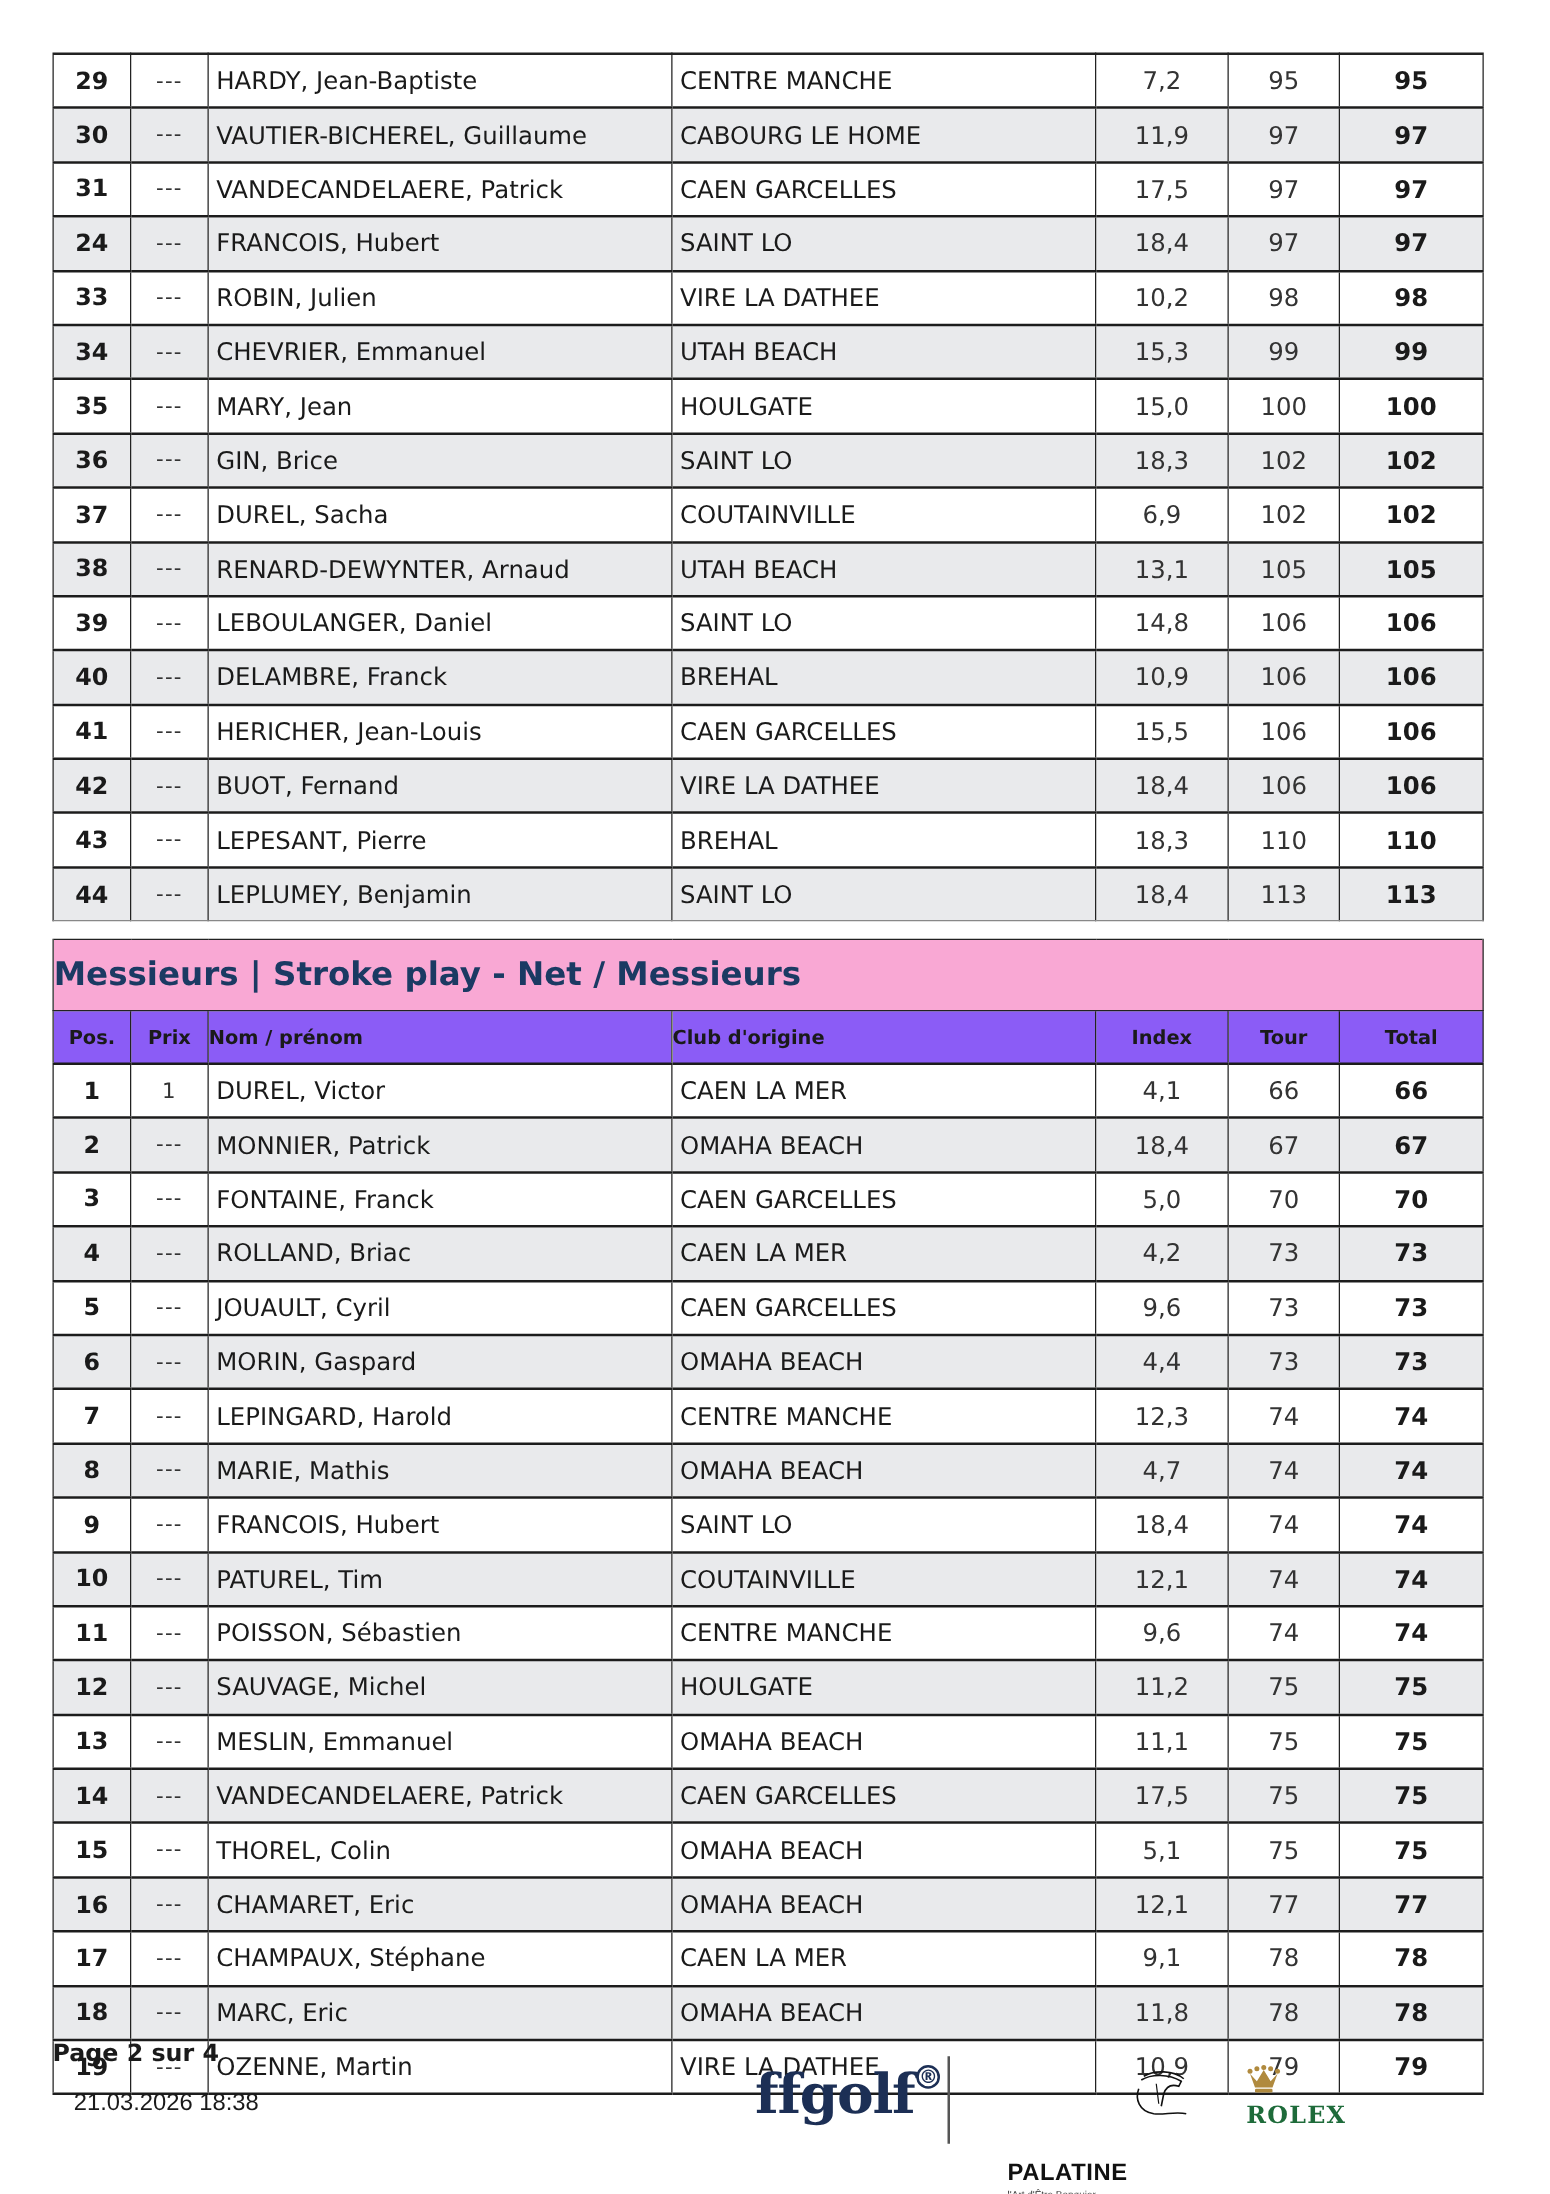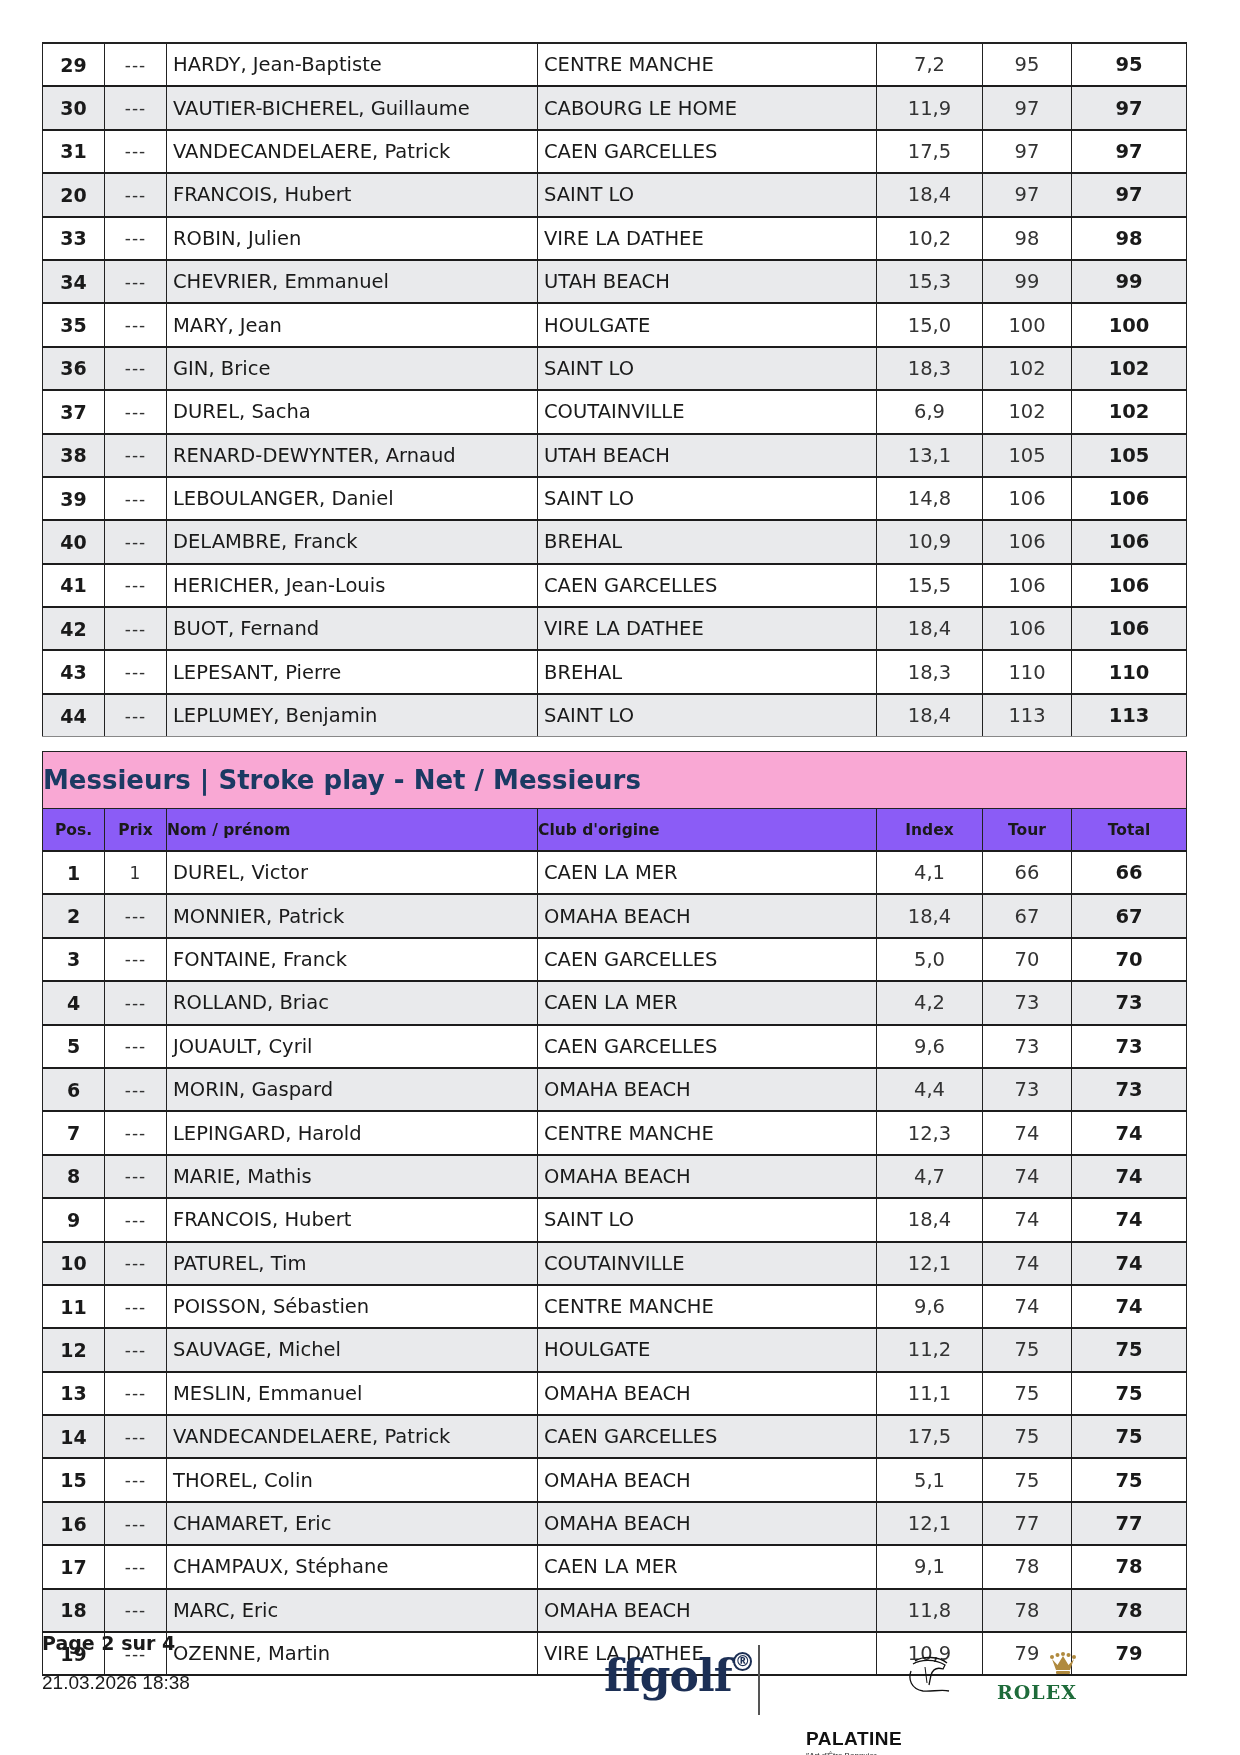--- a/index.html
+++ b/index.html
@@ -34,32 +34,32 @@
   #table2 { top: 751px; border: 1.5px solid #222; }
   #table2 .title-cell { height: 56px; text-align: left; background: #f9a8d4;
                         font-weight: bold; font-size: 26px; color: #1b3a63;
                         border-bottom: 1.5px solid #222; }
   #table2 tr.head th { height: 41px; background: #8b5cf6; font-size: 15.5px; font-weight: bold;
                        color: #1a1a1a; border-bottom: 2.5px solid #1c1c1c; }
   #table2 tr.head th.h-name, #table2 tr.head th.h-club { text-align: left; }
   #table2 tr.row:last-child td { border-bottom: 2px solid #1c1c1c; }
 
   .footer-page { position: absolute; left: 42px; top: 1632px; font-weight: bold; font-size: 19px; color: #1a1a1a; }
-  .footer-date { position: absolute; left: 42px; top: 1672px; font-family: "Liberation Sans", sans-serif; font-size: 19px; color: #1a1a1a; }
+  .footer-date { position: absolute; left: 59px; top: 1672px; font-family: "Liberation Sans", sans-serif; font-size: 19px; color: #1a1a1a; }
 
   .logo-ffgolf { position: absolute; left: 604px; top: 1650px; font-family: "DejaVu Serif", "Liberation Serif", serif;
                  font-size: 44px; font-weight: bold; color: #1c2f55; letter-spacing: -1px; }
   .logo-ffgolf .reg { position: absolute; right: -20px; top: 2px; font-size: 15px; width: 15px; height: 15px;
                       border: 2px solid #1c2f55; border-radius: 50%; line-height: 15px; text-align: center; font-family: "DejaVu Sans", sans-serif; }
   .logo-divider { position: absolute; left: 758px; top: 1645px; width: 2px; height: 70px; background: #555; }
   .logo-palatine { position: absolute; left: 806px; top: 1728px; }
   .logo-palatine .pal-name { font-family: "Liberation Sans", sans-serif; font-weight: bold; font-size: 19px; letter-spacing: 0.5px; color: #111; }
   .logo-palatine .pal-tag { font-family: "Liberation Sans", sans-serif; font-size: 8px; color: #222; margin-top: 1px; }
   .logo-horse { position: absolute; left: 905px; top: 1655px; width: 46px; height: 40px; }
-  .logo-rolex { position: absolute; left: 997px; top: 1652px; text-align: right; }
+  .logo-rolex { position: absolute; left: 997px; top: 1652px; text-align: left; }
   .logo-rolex .crown { width: 28px; height: 24px; margin: 0 auto; }
   .logo-rolex .rolex-name { font-family: "DejaVu Serif", "Liberation Serif", serif; font-weight: bold; font-size: 19px; color: #1e6b3a; letter-spacing: 1px; margin-top: 1px; }
 </style>
 </head>
 <body>
 
 <table id="table1" class="tbl">
   <colgroup>
     <col class="c-pos">
       <col class="c-prix">
@@ -91,21 +91,21 @@
       <tr class="row odd">
         <td class="pos">31</td>
         <td class="prix">---</td>
         <td class="name">VANDECANDELAERE, Patrick</td>
         <td class="club">CAEN GARCELLES</td>
         <td class="idx">17,5</td>
         <td class="tour">97</td>
         <td class="tot">97</td>
       </tr>
       <tr class="row even">
-        <td class="pos">20</td>
+        <td class="pos">24</td>
         <td class="prix">---</td>
         <td class="name">FRANCOIS, Hubert</td>
         <td class="club">SAINT LO</td>
         <td class="idx">18,4</td>
         <td class="tour">97</td>
         <td class="tot">97</td>
       </tr>
       <tr class="row odd">
         <td class="pos">33</td>
         <td class="prix">---</td>

